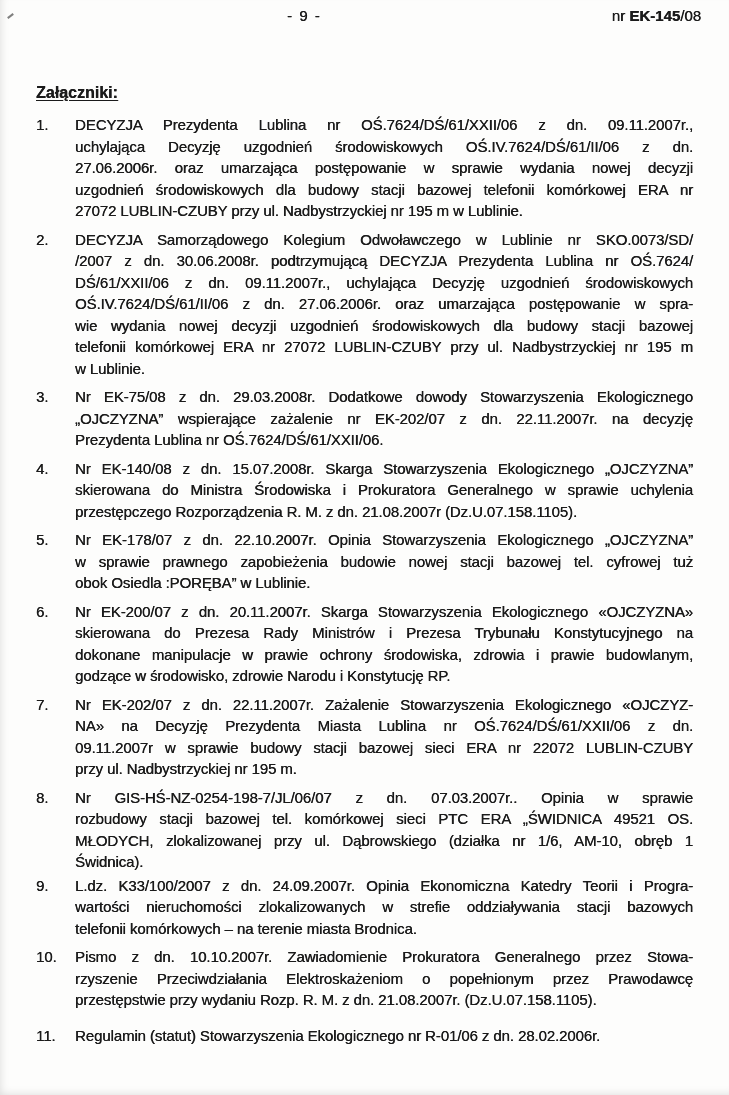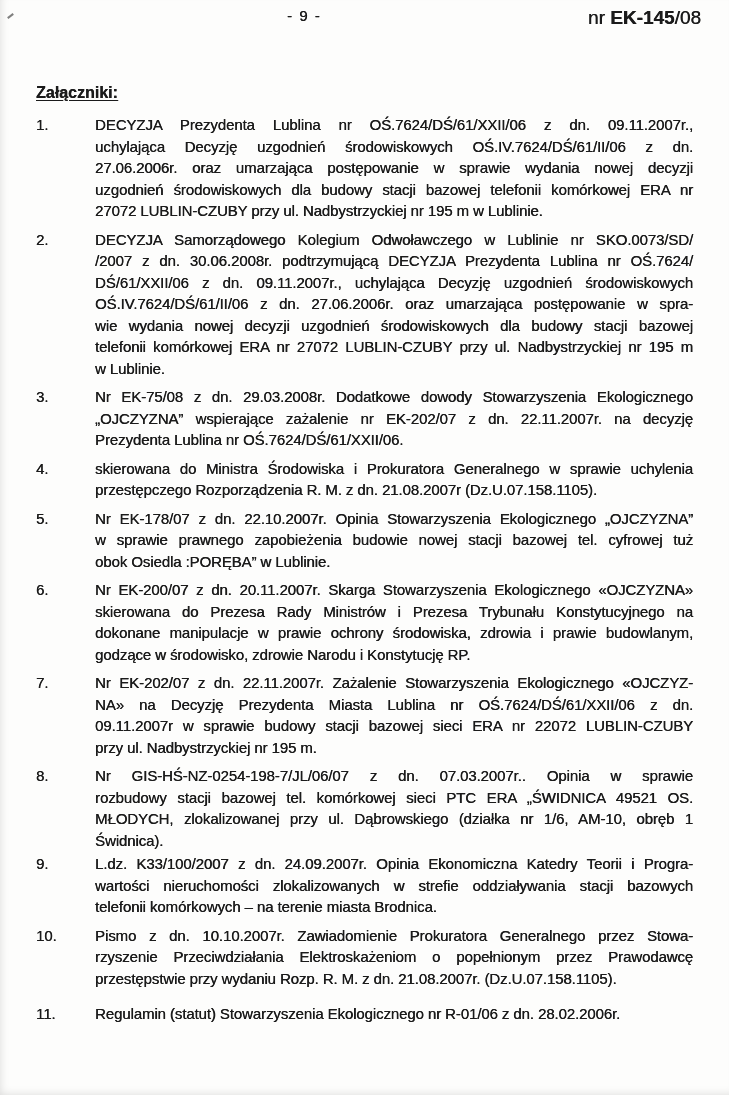--- a/index.html
+++ b/index.html
@@ -33,21 +33,21 @@
     top: 7px;
     left: 287px;
     font-size: 15px;
     letter-spacing: 1.5px;
     text-shadow: 0.35px 0 0 currentColor;
   }
   .hdr-doc-num {
     position: absolute;
     top: 7px;
     right: 28px;
-    font-size: 19px;
+    font-size: 15px;
     text-shadow: 0.35px 0 0 currentColor;
   }
   .hdr-doc-num b { font-weight: bold; }
   .content {
     position: absolute;
     top: 84px;
     left: 36px;
     right: 36px;
   }
   .heading {
@@ -72,21 +72,20 @@
   
   .item:nth-child(9)  { margin-top: 2px; }
   .item:nth-child(11) { margin-top: 14px; }
   .num {
     flex: none;
     width: 39px;
   }
   .body {
     flex: 1;
     text-align: justify;
-    margin-left: 20px;
   }
   .line.j {
     text-align: justify;
     text-align-last: justify;
   }
 </style>
 </head>
 <body>
 
 <div class="page">
@@ -125,20 +124,21 @@
           <div class="num">3.</div>
           <div class="body">
             <div class="line j">Nr EK-75/08 z dn. 29.03.2008r.  Dodatkowe dowody Stowarzyszenia Ekologicznego</div>
             <div class="line j">„OJCZYZNA” wspierające zażalenie nr EK-202/07 z dn. 22.11.2007r. na decyzję</div>
             <div class="line">Prezydenta Lublina nr OŚ.7624/DŚ/61/XXII/06.</div>
           </div>
         </div>
         <div class="item">
           <div class="num">4.</div>
           <div class="body">
+            <div class="line j">Nr EK-140/08 z dn. 15.07.2008r.  Skarga Stowarzyszenia Ekologicznego „OJCZYZNA”</div>
             <div class="line j">skierowana do Ministra Środowiska i Prokuratora Generalnego w sprawie uchylenia</div>
             <div class="line">przestępczego Rozporządzenia R. M. z dn. 21.08.2007r (Dz.U.07.158.1105).</div>
           </div>
         </div>
         <div class="item">
           <div class="num">5.</div>
           <div class="body">
             <div class="line j">Nr EK-178/07 z dn. 22.10.2007r.  Opinia Stowarzyszenia Ekologicznego „OJCZYZNA”</div>
             <div class="line j">w sprawie prawnego zapobieżenia budowie nowej stacji bazowej tel. cyfrowej tuż</div>
             <div class="line">obok Osiedla :PORĘBA” w Lublinie.</div>

